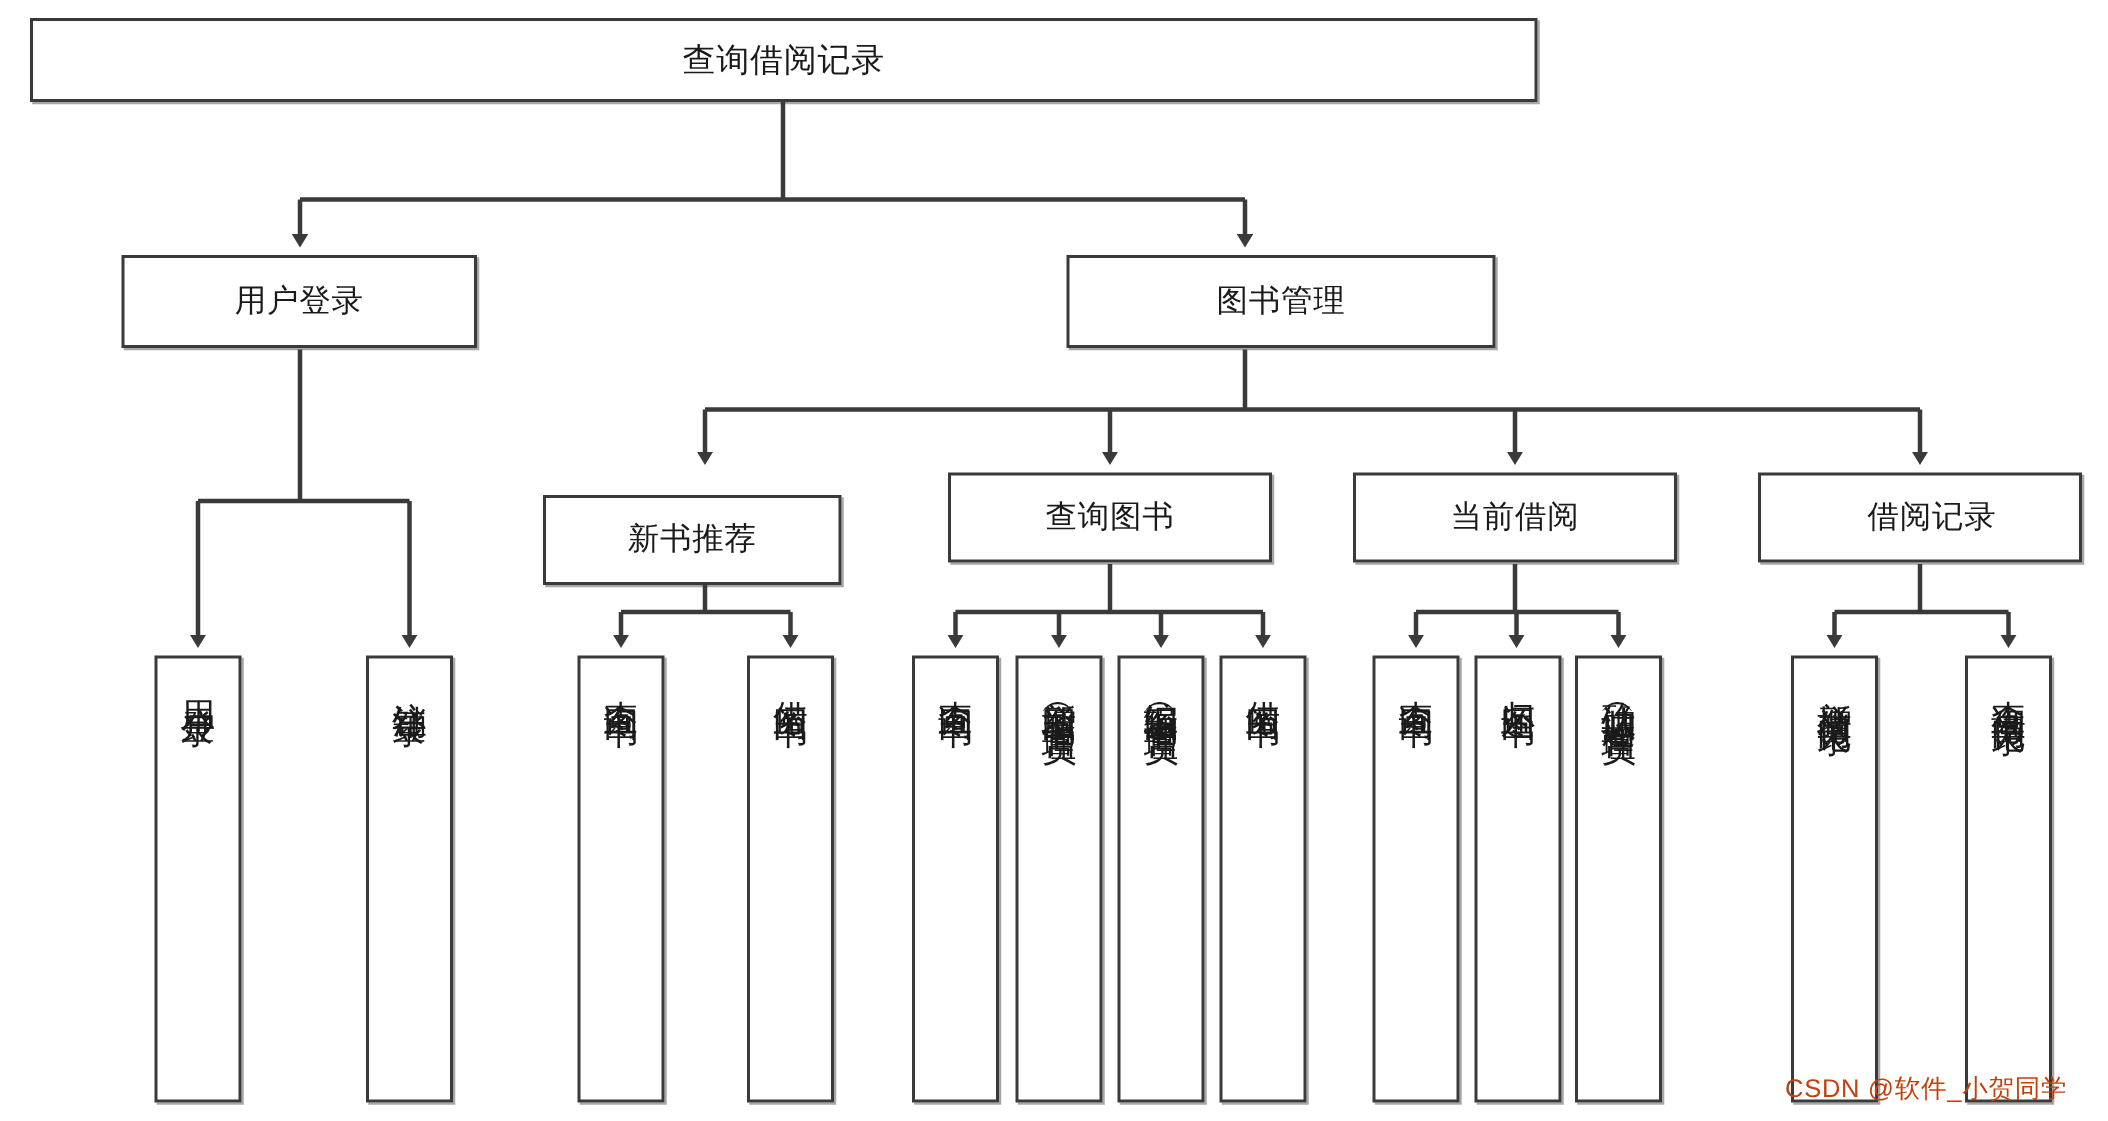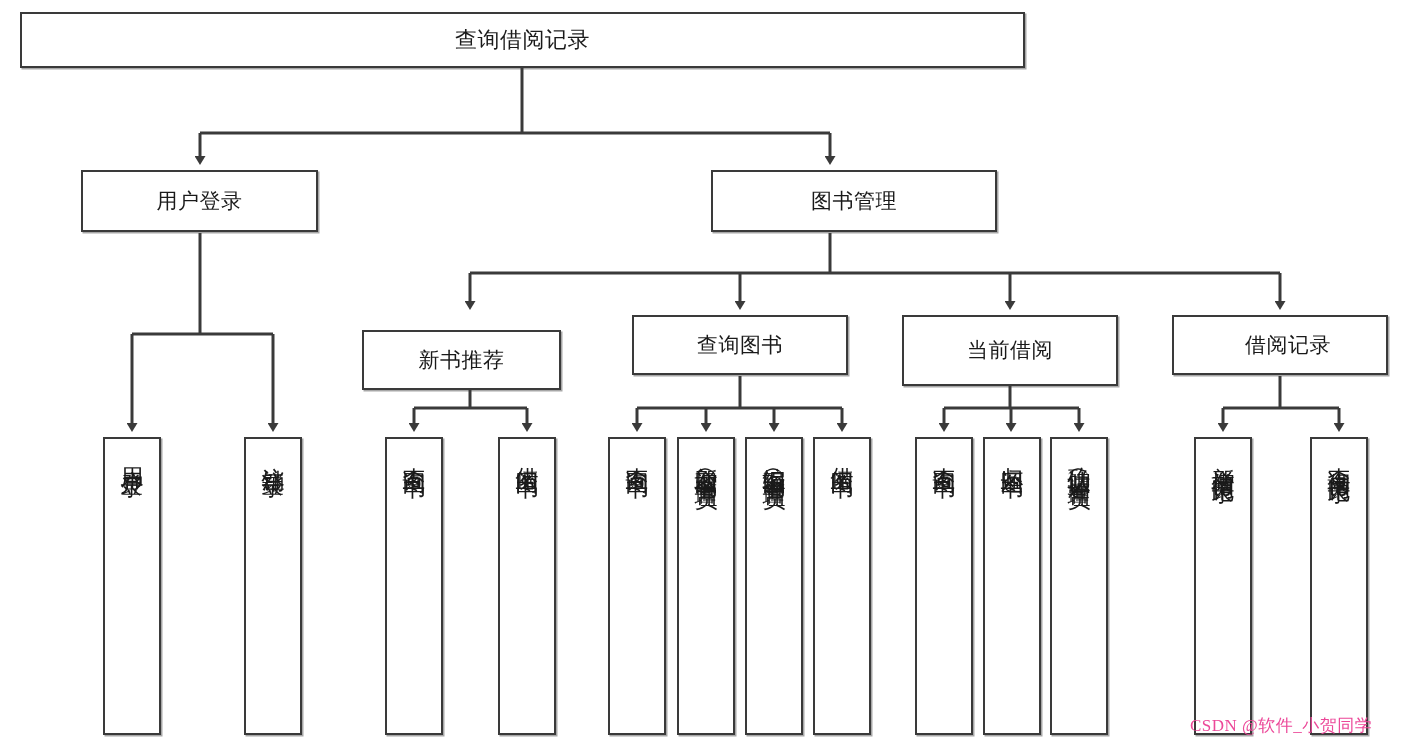--- a/index.html
+++ b/index.html
@@ -54,25 +54,24 @@
     writing-mode: vertical-rl;
     text-orientation: upright;
     font-size: 23px;
     letter-spacing: 3px;
     line-height: 1;
   }
   .node.root .label { font-size: 22px; }
   .watermark {
     position: absolute;
     font-size: 17px;
-    color: #ec4899;
+    color: #c2410c;
     white-space: nowrap;
     z-index: 3;
     letter-spacing: 0.5px;
-    font-family: Liberation Serif, serif;
   }
 </style>
 </head>
 <body>
 
 <div id="canvas">
 
   <svg id="wires" viewBox="0 0 1405 747" xmlns="http://www.w3.org/2000/svg">
     <defs>
       <marker id="arrow" markerWidth="9" markerHeight="11" refX="1" refY="5.5" orient="auto" markerUnits="userSpaceOnUse">
@@ -133,21 +132,21 @@
   <div class="node horizontal" style="left:711px; top:170px; width:286px; height:62px;">
     <span class="label">图书管理</span>
   </div>
 
   <div class="node horizontal" style="left:362px; top:330px; width:199px; height:60px;">
     <span class="label">新书推荐</span>
   </div>
   <div class="node horizontal" style="left:632px; top:315px; width:216px; height:60px;">
     <span class="label">查询图书</span>
   </div>
-  <div class="node horizontal" style="left:902px; top:315px; width:216px; height:71px;">
+  <div class="node horizontal" style="left:902px; top:315px; width:216px; height:60px;">
     <span class="label">当前借阅</span>
   </div>
   <div class="node horizontal" style="left:1172px; top:315px; width:216px; height:60px;padding-left:16px;">
     <span class="label">借阅记录</span>
   </div>
 
   <div class="node vertical" style="left:103px; top:437px; width:58px; height:298px;">
     <span class="label">用户登录</span>
   </div>
   <div class="node vertical" style="left:244px; top:437px; width:58px; height:298px;">

